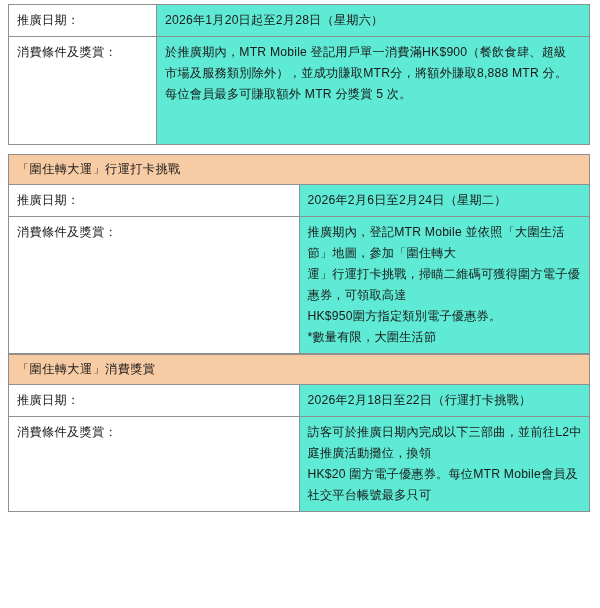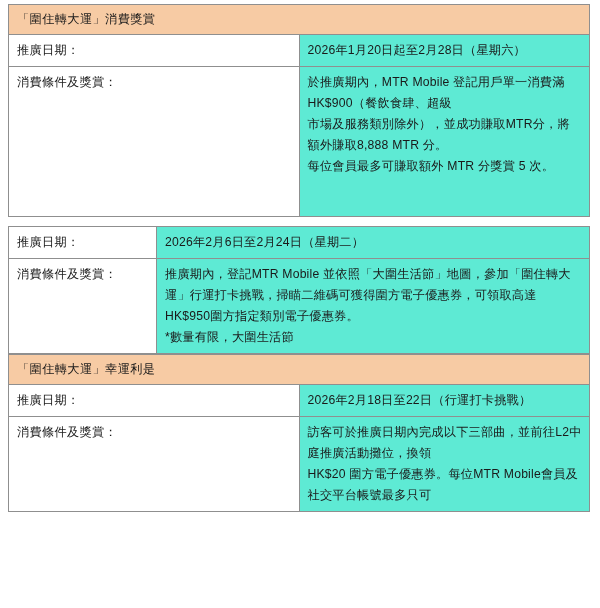--- a/index.html
+++ b/index.html
@@ -69,23 +69,20 @@
   .r1-spacer { height: 34px; }
 </style>
 </head>
 <body>
 
 <div class="page">
 
   <table class="promo-table tbl-1">
     <tbody>
       <tr>
-        <td class="hdr-cell" colspan="2">「圍住轉大運」消費獎賞</td>
-      </tr>
-      <tr>
         <td class="label-cell">推廣日期：</td>
         <td class="value-cell">
           <span class="cell-line">2026年1月20日起至2月28日（星期六）</span>
         </td>
       </tr>
       <tr>
         <td class="label-cell">消費條件及獎賞：</td>
         <td class="value-cell">
           <span class="cell-line">於推廣期內，MTR Mobile 登記用戶單一消費滿HK$900（餐飲食肆、超級</span>
           <span class="cell-line">市場及服務類別除外），並成功賺取MTR分，將額外賺取8,888  MTR  分。</span>
@@ -94,41 +91,44 @@
         </td>
       </tr>
     </tbody>
   </table>
 
   <div class="gap"></div>
 
   <table class="promo-table tbl-2">
     <tbody>
       <tr>
+        <td class="hdr-cell" colspan="2">「圍住轉大運」行運打卡挑戰</td>
+      </tr>
+      <tr>
         <td class="label-cell">推廣日期：</td>
         <td class="value-cell">
           <span class="cell-line">2026年2月6日至2月24日（星期二）</span>
         </td>
       </tr>
       <tr>
         <td class="label-cell">消費條件及獎賞：</td>
         <td class="value-cell">
           <span class="cell-line">推廣期內，登記MTR Mobile 並依照「大圍生活節」地圖，參加「圍住轉大</span>
           <span class="cell-line">運」行運打卡挑戰，掃瞄二維碼可獲得圍方電子優惠券，可領取高達</span>
           <span class="cell-line">HK$950圍方指定類別電子優惠券。</span>
           <span class="cell-line">*數量有限，大圍生活節</span>
         </td>
       </tr>
     </tbody>
   </table>
 
   <table class="promo-table tbl-3">
     <tbody>
       <tr>
-        <td class="hdr-cell" colspan="2">「圍住轉大運」幸運利是</td>
+        <td class="hdr-cell" colspan="2">「圍住轉大運」消費獎賞</td>
       </tr>
       <tr>
         <td class="label-cell">推廣日期：</td>
         <td class="value-cell">
           <span class="cell-line">2026年2月18日至22日（行運打卡挑戰）</span>
         </td>
       </tr>
       <tr>
         <td class="label-cell">消費條件及獎賞：</td>
         <td class="value-cell">

